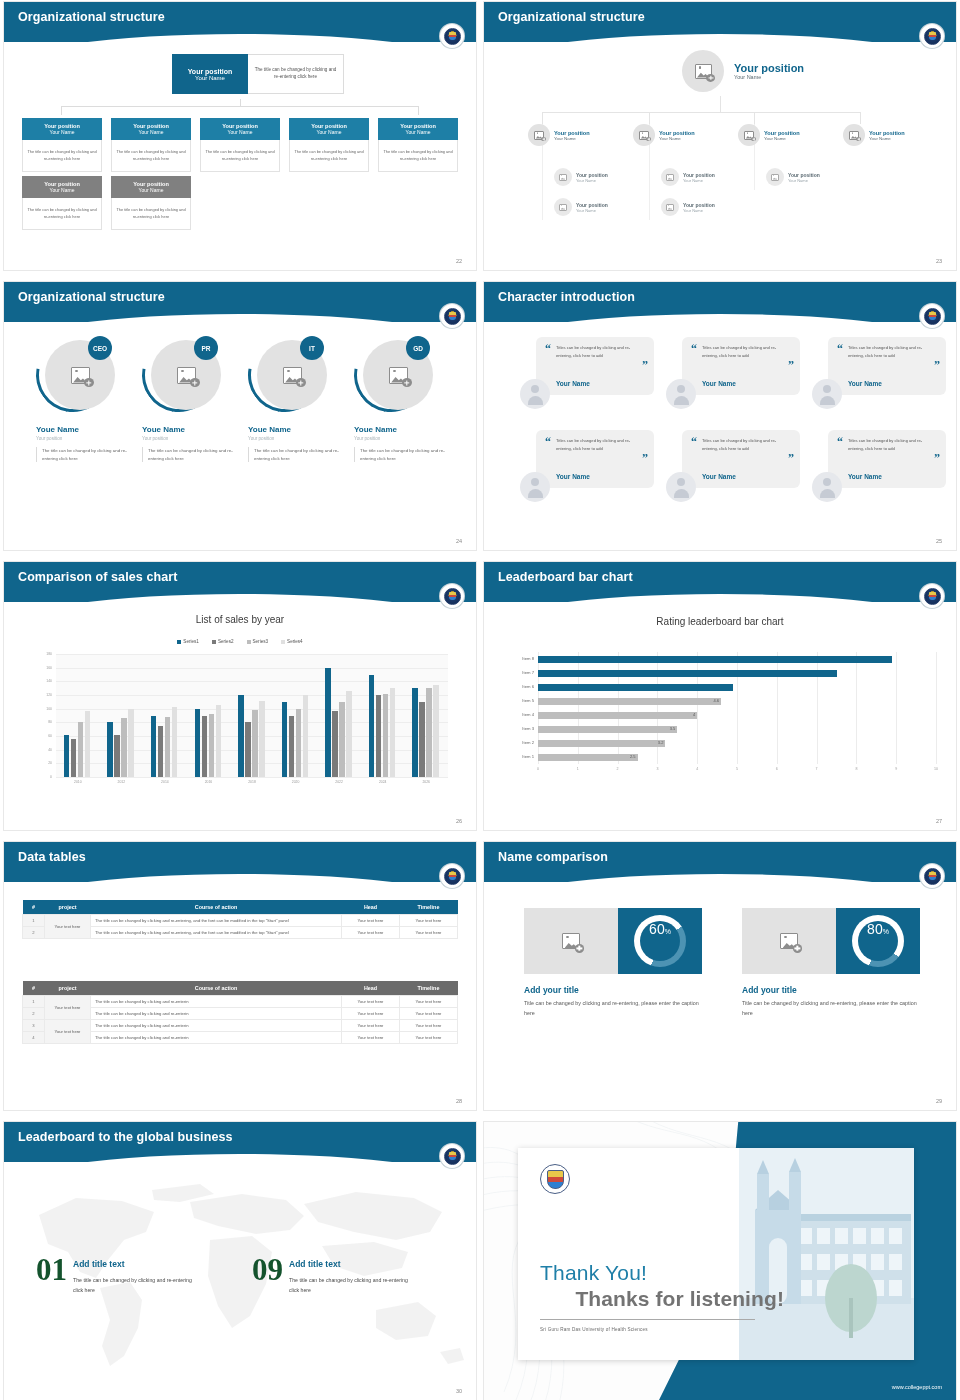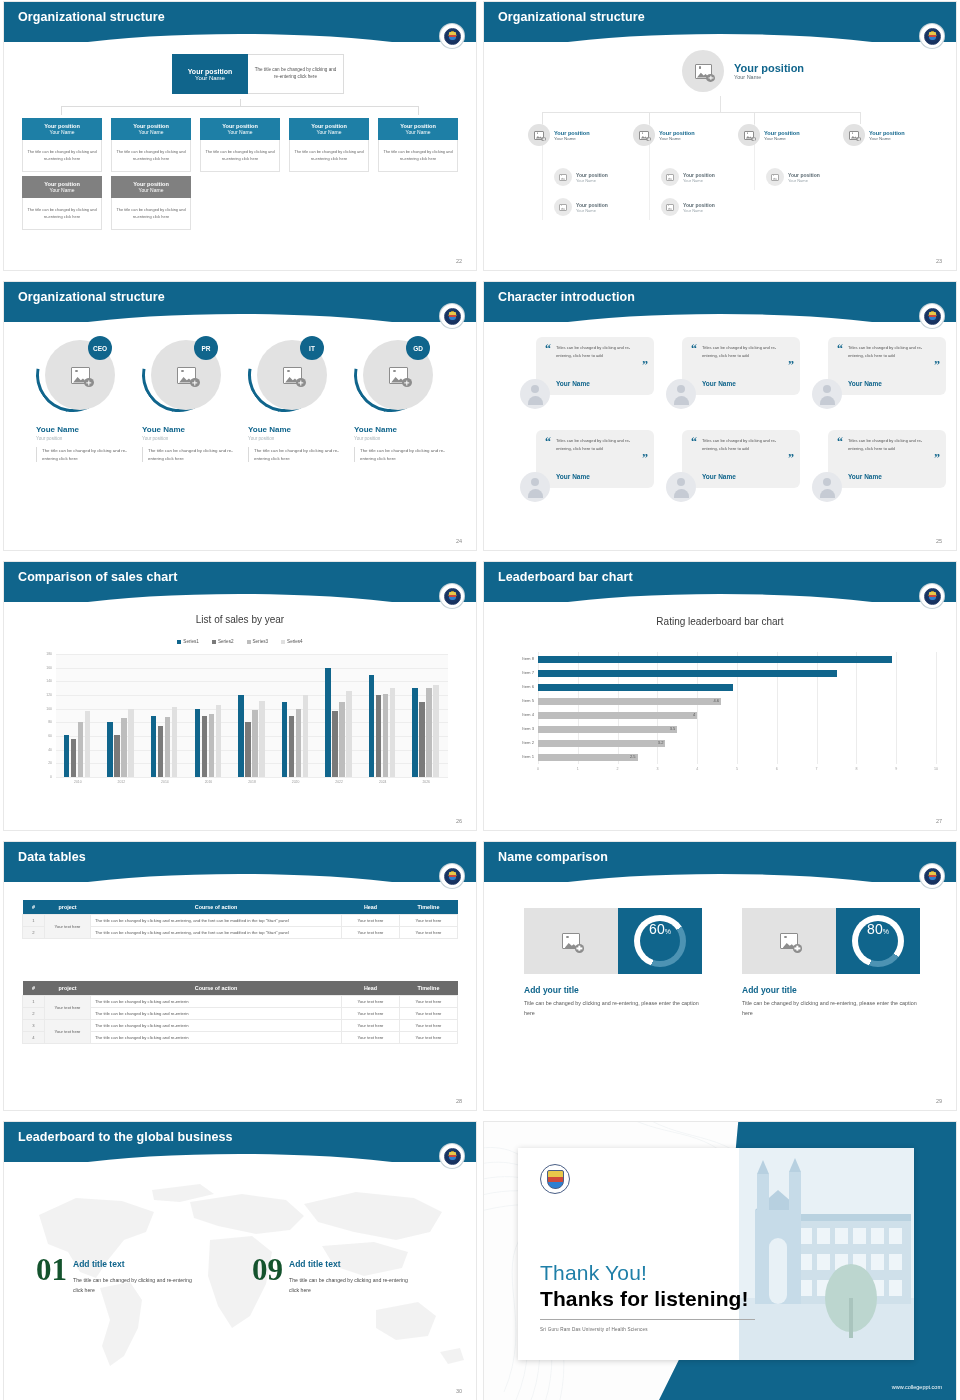--- a/index.html
+++ b/index.html
@@ -1002,21 +1002,21 @@
             <rect x="110" y="150" width="4" height="40" fill="#a9c4bd"></rect>
           </svg>
         </div>
 
         <div style="position:absolute;left:22px;top:16px;width:30px;height:30px;border-radius:50%;border:1.2px solid #4a5f86;display:flex;align-items:center;justify-content:center;">
           <div style="width:17px;height:19px;border-radius:2px 2px 8px 8px;background:linear-gradient(#e8c84a 0 33%,#cf4a3a 33% 66%,#2f7fd0 66% 100%);border:1px solid #4a5f86;"></div>
         </div>
 
         <div style="position:absolute;left:22px;top:96px;right:130px;margin-top:17px;">
           <div style="font-size:21px;color:#1f7fa8;letter-spacing:.2px;">Thank You!</div>
-          <div style="font-size:21px;font-weight:bold;color:#000000;margin-top:2px;letter-spacing:.1px;white-space:nowrap;">Thanks for listening!</div>
+          <div style="font-size:21px;font-weight:bold;color:#737373;margin-top:2px;letter-spacing:.1px;white-space:nowrap;text-align:right;">Thanks for listening!</div>
           <div style="margin-top:8px;border-top:1px solid #a9a9a9;width:215px;"></div>
           <div style="margin-top:7px;font-size:4.6px;color:#6a6a6a;letter-spacing:.2px;">Sri Guru Ram Das University of Health Sciences</div>
         </div>
       </div>
 
       <div class="site">www.collegeppt.com</div>
     </div>
   </div>
 
 </div>

